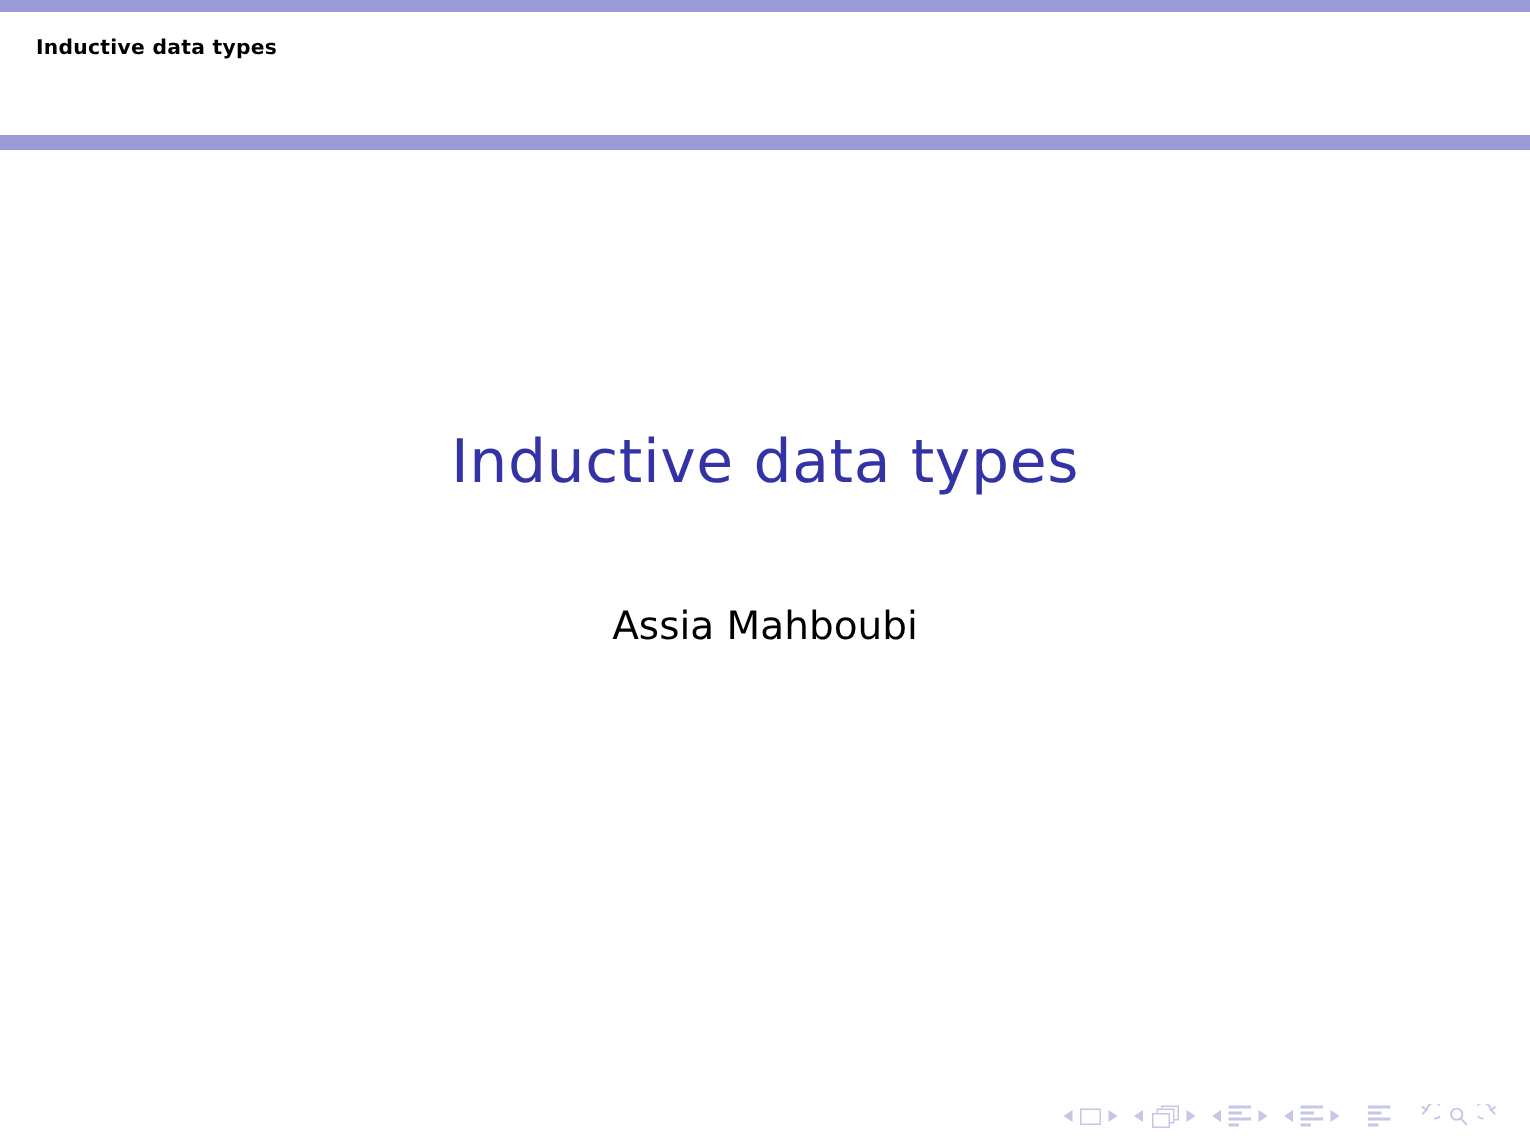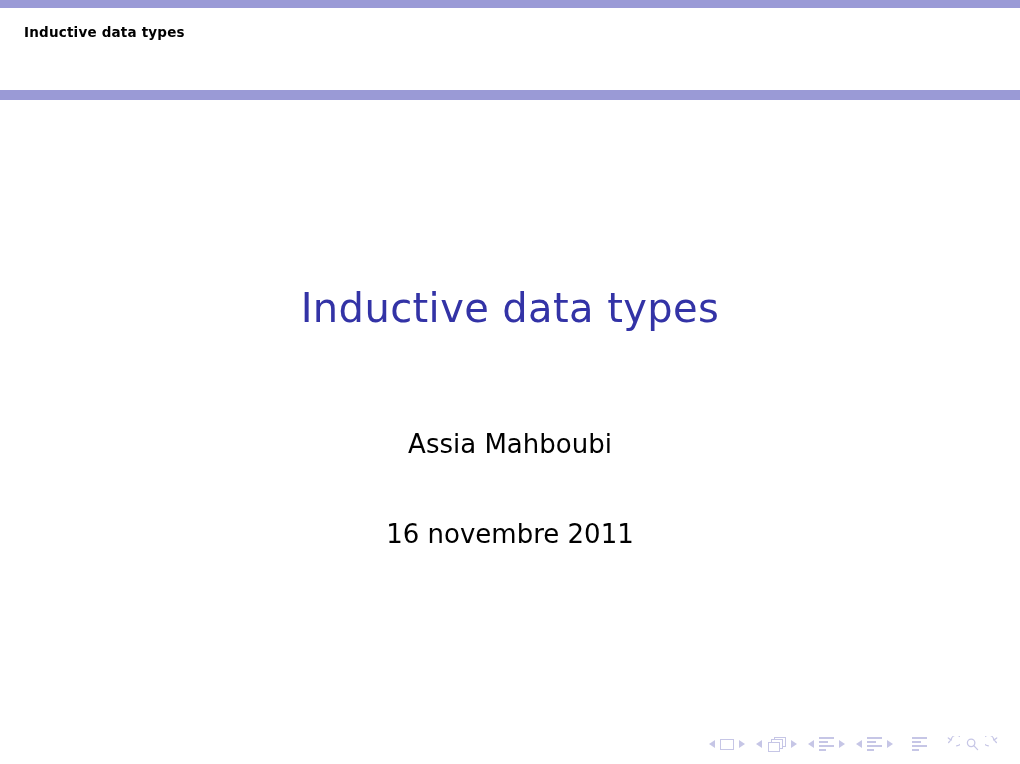--- a/index.html
+++ b/index.html
@@ -73,21 +73,20 @@
   }
   .titlepage-author {
     position: absolute;
     left: 0;
     top: 303px;
     width: 1020px;
     text-align: center;
     font-size: 26px;
     color: #000000;
     font-weight: normal;
-    margin-top: 26px;
   }
   .titlepage-date {
     position: absolute;
     left: 0;
     top: 419px;
     width: 1020px;
     text-align: center;
     font-size: 26px;
     color: #000000;
     font-weight: normal;
@@ -179,21 +178,20 @@
 
 <div class="headline-rule-top"></div>
 <div class="headline-block">
   <div class="headline-title">Inductive data types</div>
 </div>
 <div class="headline-rule-bottom"></div>
 
 <div class="titlepage">
   <div class="titlepage-title">Inductive data types</div>
   <div class="titlepage-author">Assia Mahboubi</div>
-  <div class="titlepage-date">16 novembre 2011</div>
 </div>
 
 <div class="navigation-bar">
 
   <div class="nav-group">
     <span class="nav-tri left"></span>
     <span class="icon-slide"></span>
     <span class="nav-tri right"></span>
   </div>
 

